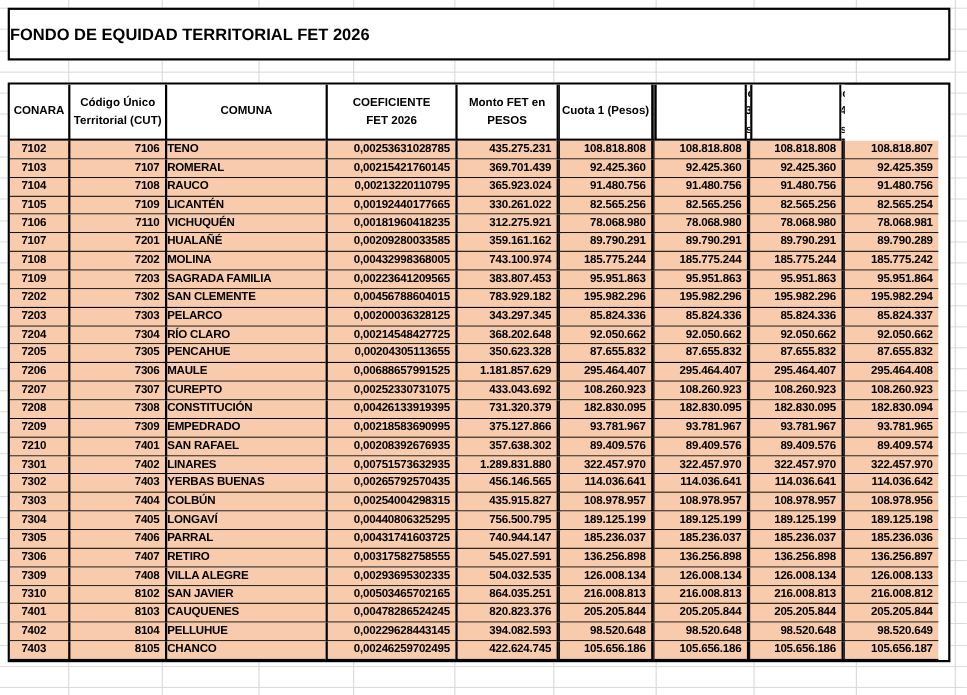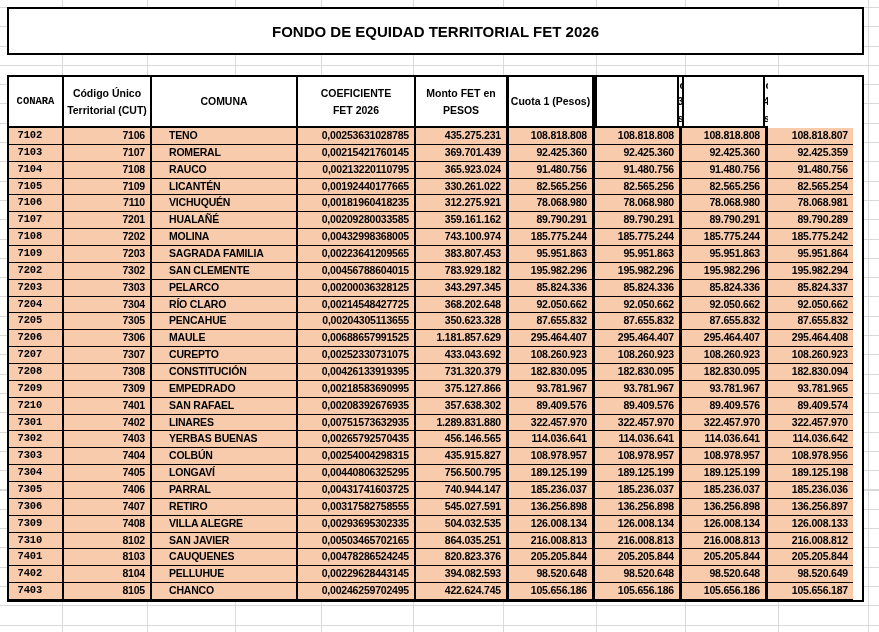--- a/index.html
+++ b/index.html
@@ -25,60 +25,60 @@
       linear-gradient(#d9d9d9,#d9d9d9),
       linear-gradient(#d9d9d9,#d9d9d9),
       repeating-linear-gradient(to bottom, #d9d9d9 0 1px, transparent 1px 19.3px);
     background-size: 1px 100%,1px 100%,1px 100%,1px 100%,1px 100%,1px 100%,1px 100%,1px 100%,1px 100%,1px 100%, 100% 100%;
     background-position: 62px 0,147px 0,235px 0,321px 0,413px 0,503px 0,596px 0,685px 0,778px 0,868px 0, 0 7px;
     background-repeat: no-repeat,no-repeat,no-repeat,no-repeat,no-repeat,no-repeat,no-repeat,no-repeat,no-repeat,no-repeat,repeat;
   }
   .title-box {
     position: absolute; left: 7px; top: 7px; width: 857px; height: 48px;
     background: #fff; border: 2.5px solid #000; z-index: 2;
-    display: flex; align-items: center; justify-content: center;
+    display: flex; align-items: center; justify-content: flex-start;
     font-size: 15px; font-weight: 700; color: #000;
   }
   .fet-table {
     position: absolute; left: 7px; top: 75px; width: 857px; z-index: 2;
     border: 2.5px solid #000; background: #fff;
   }
   .hrow, .trow {
     display: grid;
     grid-template-columns: 53px 88px 146px 118px 92px 3px 83px 3px 84px 3px 83px 3px 85px;
   }
   .hrow { height: 51px; }
   .trow { height: 16.86px; }
   .cell {
     border-left: 2px solid #000;
     overflow: hidden; white-space: nowrap;
     color: #000;
   }
-  .cell.first { border-left: none; font-family: Liberation Mono, monospace; }
+  .cell.first { border-left: none; }
   .cell.after-spacer { border-left: none; }
   .cell.spacer { border-left: 2px solid #000; border-right: 2px solid #000; padding: 0; }
   .hrow .cell {
     background: #fff; border-bottom: 2px solid #000;
     display: flex; align-items: center; justify-content: center; text-align: center;
     font-size: 10.5px; font-weight: 700; line-height: 1.55;
     white-space: normal;
   }
   .hrow .cell span { display: inline-block; }
   .hrow .w-cut span   { max-width: 86px; }
   .hrow .w-coef span  { max-width: 92px; }
   .hrow .w-monto span { max-width: 72px; }
   .trow .cell {
     background: #F8CBAD; border-bottom: 1px solid #000;
     font-size: 10.5px; font-weight: 700; letter-spacing: -0.2px;
     line-height: 15.8px;
   }
   .trow .num   { text-align: right; padding-right: 5px; }
   .trow .c0    { padding-right: 20px; }
   .trow .c1    { padding-right: 5px; }
-  .trow .c2    { text-align: left; padding-left: 17px; }
+  .trow .c2    { text-align: left; padding-left: 0; }
   .footer-credit {
     position: absolute; left: 65px; top: 635px; z-index: 2;
     font-size: 12.5px; font-style: italic; font-weight: 600; color: #000;
   }
 </style>
 </head>
 <body>
 
 <div class="sheet-grid"></div>
 

